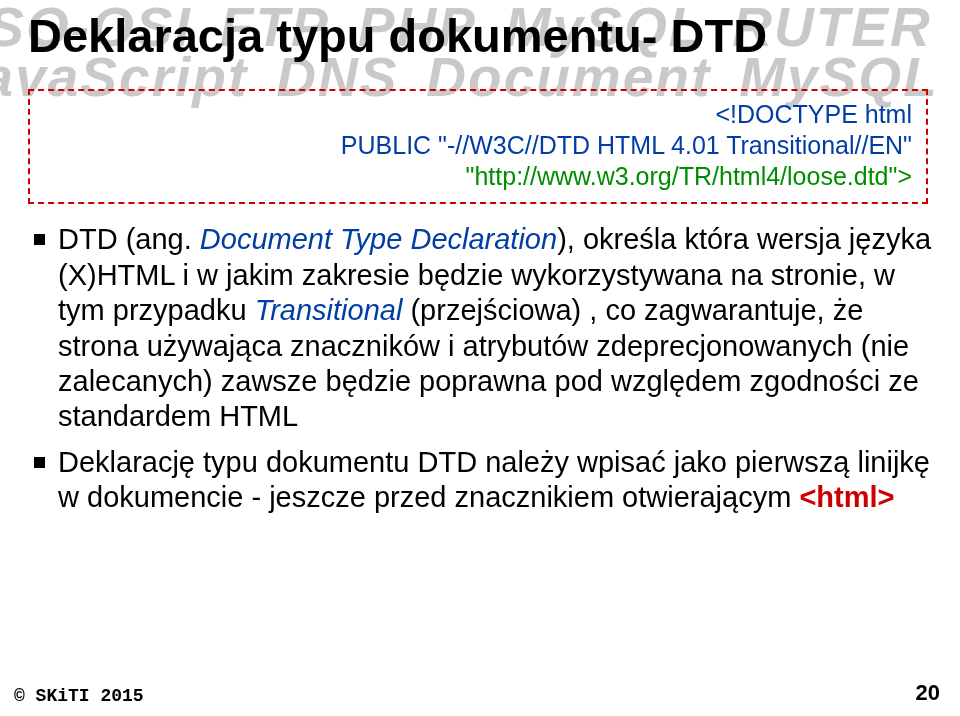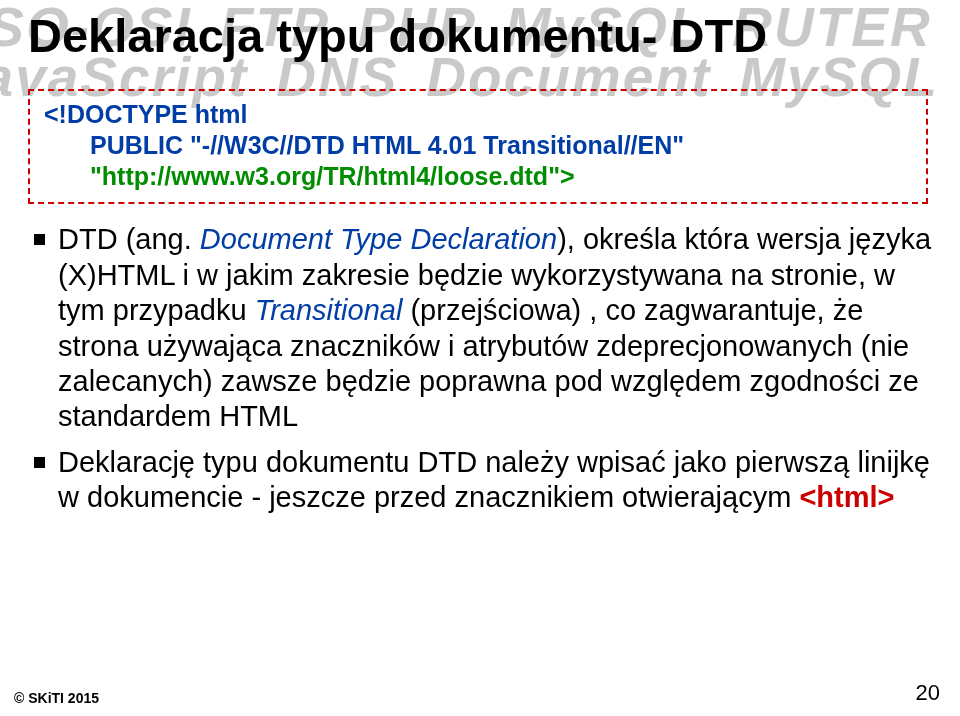--- a/index.html
+++ b/index.html
@@ -39,21 +39,22 @@
     margin-bottom: 27px;
     line-height: 1.1;
   }
   .code-box {
     border: 2px dashed #c00;
     padding: 8px 14px 10px 14px;
     margin: 0 0 18px 0;
     width: 900px;
     font-size: 25px;
     line-height: 1.25;
-    font-weight: bold;
+    font-weight: normal;
+    text-align: right;
   }
   .code-box .l1 { color: #003da6; }
   .code-box .l2 { color: #003da6; padding-left: 46px; }
   .code-box .l3 { color: #008e00; padding-left: 46px; }
   .bullets {
     list-style: none;
     margin-top: 15px;
   }
   .bullets > li {
     position: relative;
@@ -71,30 +72,31 @@
     width: 11px;
     height: 11px;
     background: #000;
   }
   .blue-ital { color: #003da6; font-style: italic; }
   .red-bold { color: #c00; font-weight: bold; }
   .footer {
     position: absolute;
     bottom: 10px;
     left: 14px;
-    font-size: 14px;
+    font-size: 18px;
     font-weight: bold;
     color: #000;
+    font-family: Liberation Mono, monospace;
   }
   .pagenum {
     position: absolute;
     bottom: 10px;
     right: 20px;
     font-size: 22px;
-    font-weight: normal;
+    font-weight: bold;
     color: #000;
   }
 </style>
 </head>
 <body>
 
 <div class="bg-text">
   <div class="bg-row1">
     <span>ISO-OSI</span><span>FTP</span><span>PHP</span><span>MySQL</span><span>RUTER</span>
   </div>

